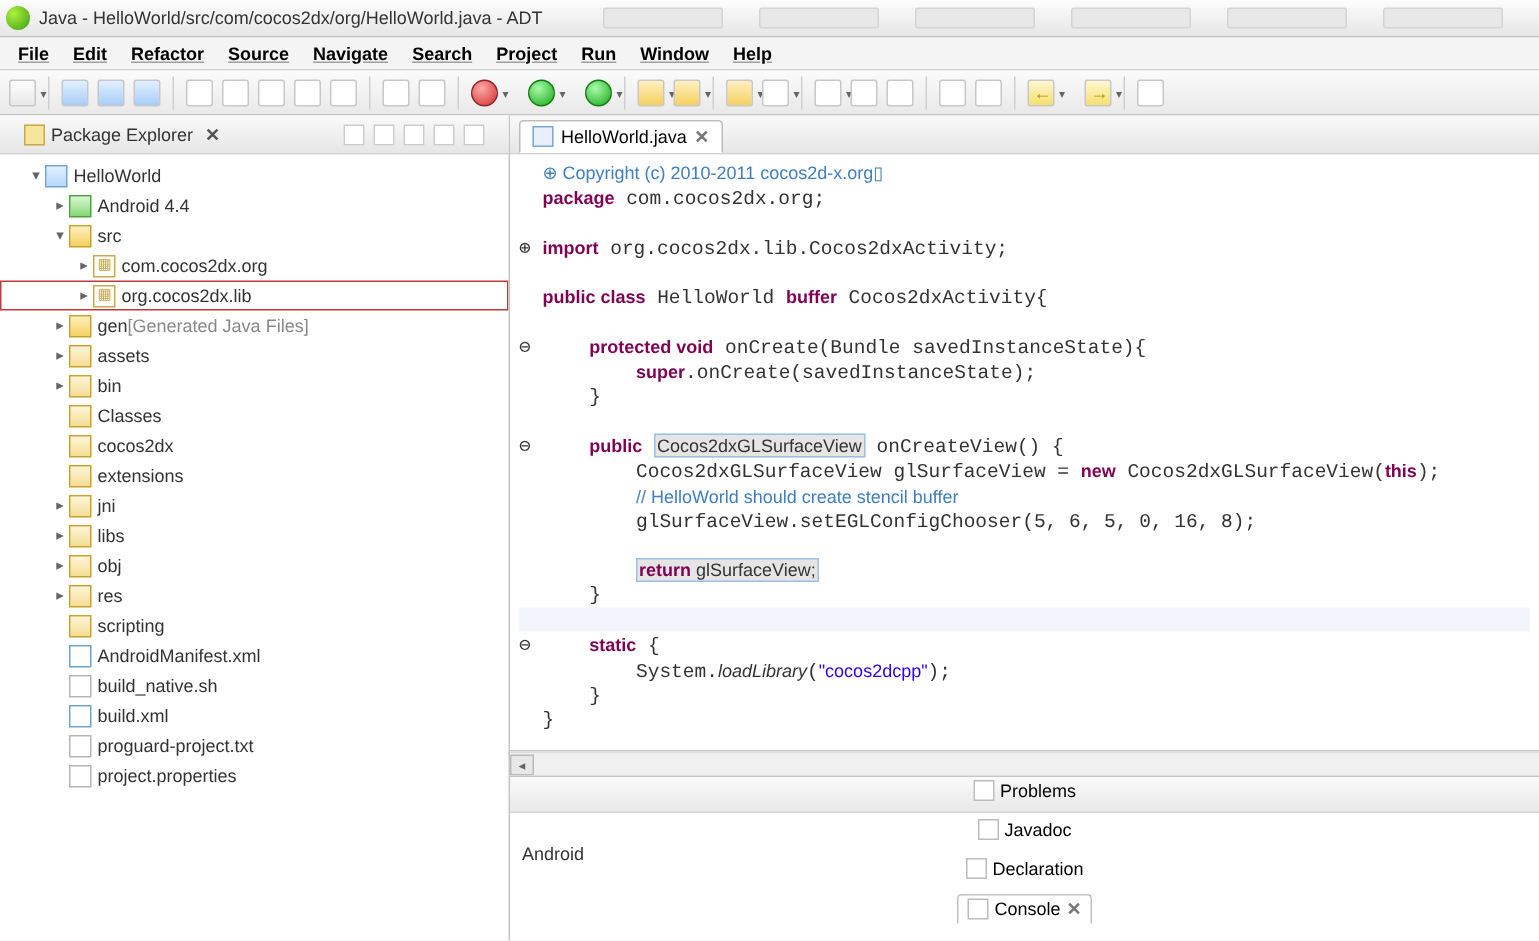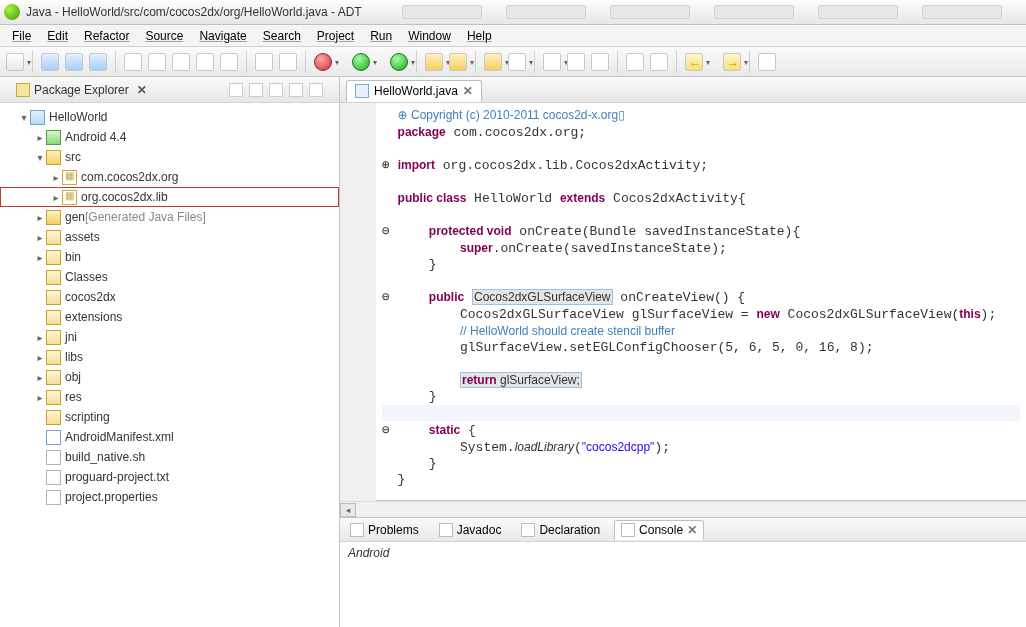--- a/index.html
+++ b/index.html
@@ -6,21 +6,21 @@
 body { width: 1026px; height: 627px; background: #f0f0f0; display: flex; flex-direction: column; overflow: hidden; }
 
 
 .titlebar { height: 22px; background: linear-gradient(#fdfdfd,#e6e6e6); display: flex; align-items: center; padding: 12px 4px; border-bottom: 1px solid #c0c0c0; }
 .titlebar .app-icon { width: 16px; height: 16px; border-radius: 50%; background: radial-gradient(circle at 5px 5px,#aef23a,#3a9d14); margin-right: 6px; }
 .titlebar .title { color: #333; }
 .titlebar .bg-tabs { margin-left: 40px; display: flex; gap: 24px; }
 .titlebar .bg-tabs span { width: 80px; height: 14px; background: #e8e8e8; border: 1px solid #d4d4d4; border-radius: 2px; }
 
 
-.menubar { height: 22px; background: #f4f4f4; display: flex; align-items: center; padding: 0 6px; gap: 4px; border-bottom: 1px solid #d0d0d0; }
+.menubar { height: 22px; background: #f4f4f4; display: flex; align-items: center; padding: 0 6px; gap: 4px; border-bottom: 1px solid #d0d0d0; font-weight: bold; }
 .menubar span { padding: 2px 6px; text-decoration: underline; text-decoration-color: rgba(0,0,0,.35); cursor: default; }
 
 
 .toolbar { height: 30px; background: linear-gradient(#fbfbfb,#e9e9e9); display: flex; align-items: center; padding: 0 6px; gap: 6px; border-bottom: 1px solid #c5c5c5; }
 .toolbar .tbtn { width: 18px; height: 18px; border: 1px solid #c8c8c8; border-radius: 2px; background: #fff; position: relative; }
 .toolbar .sep { width: 1px; height: 22px; background: #cfcfcf; margin: 0 2px; }
 .toolbar .drop::after { content: "▾"; font-size: 8px; color: #666; position: absolute; right: -8px; top: 4px; }
 .toolbar .run { background: radial-gradient(circle at 6px 5px,#a8fca8,#19a619); border-radius: 50%; border-color: #0f7d0f; }
 .toolbar .debug { background: radial-gradient(circle at 6px 5px,#fca8a8,#d13030); border-radius: 50%; border-color: #932323; }
 .toolbar .save { background: linear-gradient(#e0f0ff,#a8cdfa); }
@@ -63,41 +63,41 @@
 .ic-file { background: #fff; border: 1px solid #b5b5b5; }
 .ic-xml { background: #fff; border: 1px solid #6fa3d6; }
 
 
 .editor-area { flex: 1; display: flex; flex-direction: column; min-width: 0; }
 .editor-tabs { height: 26px; background: linear-gradient(#fafafa,#e6e6e6); border-bottom: 1px solid #d0d0d0; display: flex; align-items: flex-end; padding-left: 6px; }
 .editor-tab { height: 22px; background: #fff; border: 1px solid #bcbcbc; border-bottom: 1px solid #fff; border-radius: 3px 3px 0 0; display: flex; align-items: center; padding: 0 8px; gap: 5px; }
 .editor-tab .eicon { width: 14px; height: 14px; background: #e8f0ff; border: 1px solid #7aa8d8; }
 .editor-tab .close-x { color: #777; font-weight: bold; cursor: default; }
 
-.editor-body { flex: 1; display: flex; background: #fff; min-height: 0; border-bottom: 1px solid #c5c5c5; margin-left: 36px; }
+.editor-body { flex: 1; display: flex; background: #fff; min-height: 0; border-bottom: 1px solid #c5c5c5; }
 
 pre.code { flex: 1; font-family: Consolas, "Courier New", monospace; font-size: 13px; line-height: 16px; padding: 4px 6px; white-space: pre; overflow: auto; color: #333; }
 .kw { color: #7f0055; font-weight: bold; }
 .cm { color: #3f7fbf; }
 .st { color: #2a00ff; }
 .it { font-style: italic; }
 .hl { background: #e5e5e5; border: 1px solid #9cc0e4; padding: 0 1px; }
 .cur-line { background: #f2f5fb; display: inline-block; width: 100%; }
 
 .hscroll { height: 16px; background: #f0f0f0; border-top: 1px solid #ddd; display:flex; align-items:center; }
 .hscroll .thumb-btn { width:16px; height:14px; border:1px solid #bbb; background:#e8e8e8; text-align:center; font-size:9px; color:#666; line-height:12px;}
 
 
 .bottom { height: 110px; background: #fff; border-top: 1px solid #c5c5c5; display: flex; flex-direction: column; }
-.bottom-tabs { height: 24px; background: linear-gradient(#fafafa,#e8e8e8); border-bottom: 1px solid #d4d4d4; display: flex; align-items: center; padding: 0 4px; gap: 8px; }
+.bottom-tabs { height: 24px; background: linear-gradient(#fafafa,#e8e8e8); border-bottom: 1px solid #d4d4d4; display: flex; align-items: center; padding: 0 4px; gap: 8px; flex-direction: column; }
 .bottom-tabs .btab { display: flex; align-items: center; gap: 4px; padding: 2px 6px; cursor: default; }
 .bottom-tabs .btab.active { background: #fff; border: 1px solid #c0c0c0; border-bottom: 1px solid #fff; border-radius: 3px 3px 0 0; }
 .bottom-tabs .bicon { width: 14px; height: 14px; border: 1px solid #bcbcbc; background: #fff; }
 .bottom-tabs .close-x { color: #777; font-weight: bold; }
-.console-body { flex: 1; padding: 4px 8px; color: #333; font-style: italic; }
+.console-body { flex: 1; padding: 20px 8px; color: #333; }
 </style>
 </head>
 <body>
 
 <div class="titlebar">
   <span class="app-icon"></span>
   <span class="title">Java - HelloWorld/src/com/cocos2dx/org/HelloWorld.java - ADT</span>
   <div class="bg-tabs">
     <span></span>
       <span></span>
@@ -264,20 +264,25 @@
           <span class="ticon ic-xml"></span>
           <span class="label">AndroidManifest.xml</span>
         </div>
         <div class="tree-row indent-2">
           <span class="expander"></span>
           <span class="ticon ic-file"></span>
           <span class="label">build_native.sh</span>
         </div>
         <div class="tree-row indent-2">
           <span class="expander"></span>
+          <span class="ticon ic-xml"></span>
+          <span class="label">build.xml</span>
+        </div>
+        <div class="tree-row indent-2">
+          <span class="expander"></span>
           <span class="ticon ic-file"></span>
           <span class="label">proguard-project.txt</span>
         </div>
         <div class="tree-row indent-2">
           <span class="expander"></span>
           <span class="ticon ic-file"></span>
           <span class="label">project.properties</span>
         </div>
       </div>
   </div>
@@ -289,21 +294,21 @@
         <span>HelloWorld.java</span>
         <span class="close-x">✕</span>
       </div>
     </div>
     <div class="editor-body">
       <pre class="code" id="code">  <span class="cm">⊕ Copyright (c) 2010-2011 cocos2d-x.org▯</span>
   <span class="kw">package</span> com.cocos2dx.org;
 
 ⊕ <span class="kw">import</span> org.cocos2dx.lib.Cocos2dxActivity;
 
-  <span class="kw">public class</span> HelloWorld <span class="kw">extends</span> Cocos2dxActivity{
+  <span class="kw">public class</span> HelloWorld <span class="kw">buffer</span> Cocos2dxActivity{
 
 ⊖     <span class="kw">protected void</span> onCreate(Bundle savedInstanceState){
           <span class="kw">super</span>.onCreate(savedInstanceState);
       }
 
 ⊖     <span class="kw">public</span> <span class="hl">Cocos2dxGLSurfaceView</span> onCreateView() {
           Cocos2dxGLSurfaceView glSurfaceView = <span class="kw">new</span> Cocos2dxGLSurfaceView(<span class="kw">this</span>);
           <span class="cm">// HelloWorld should create stencil buffer</span>
           glSurfaceView.setEGLConfigChooser(5, 6, 5, 0, 16, 8);
 

